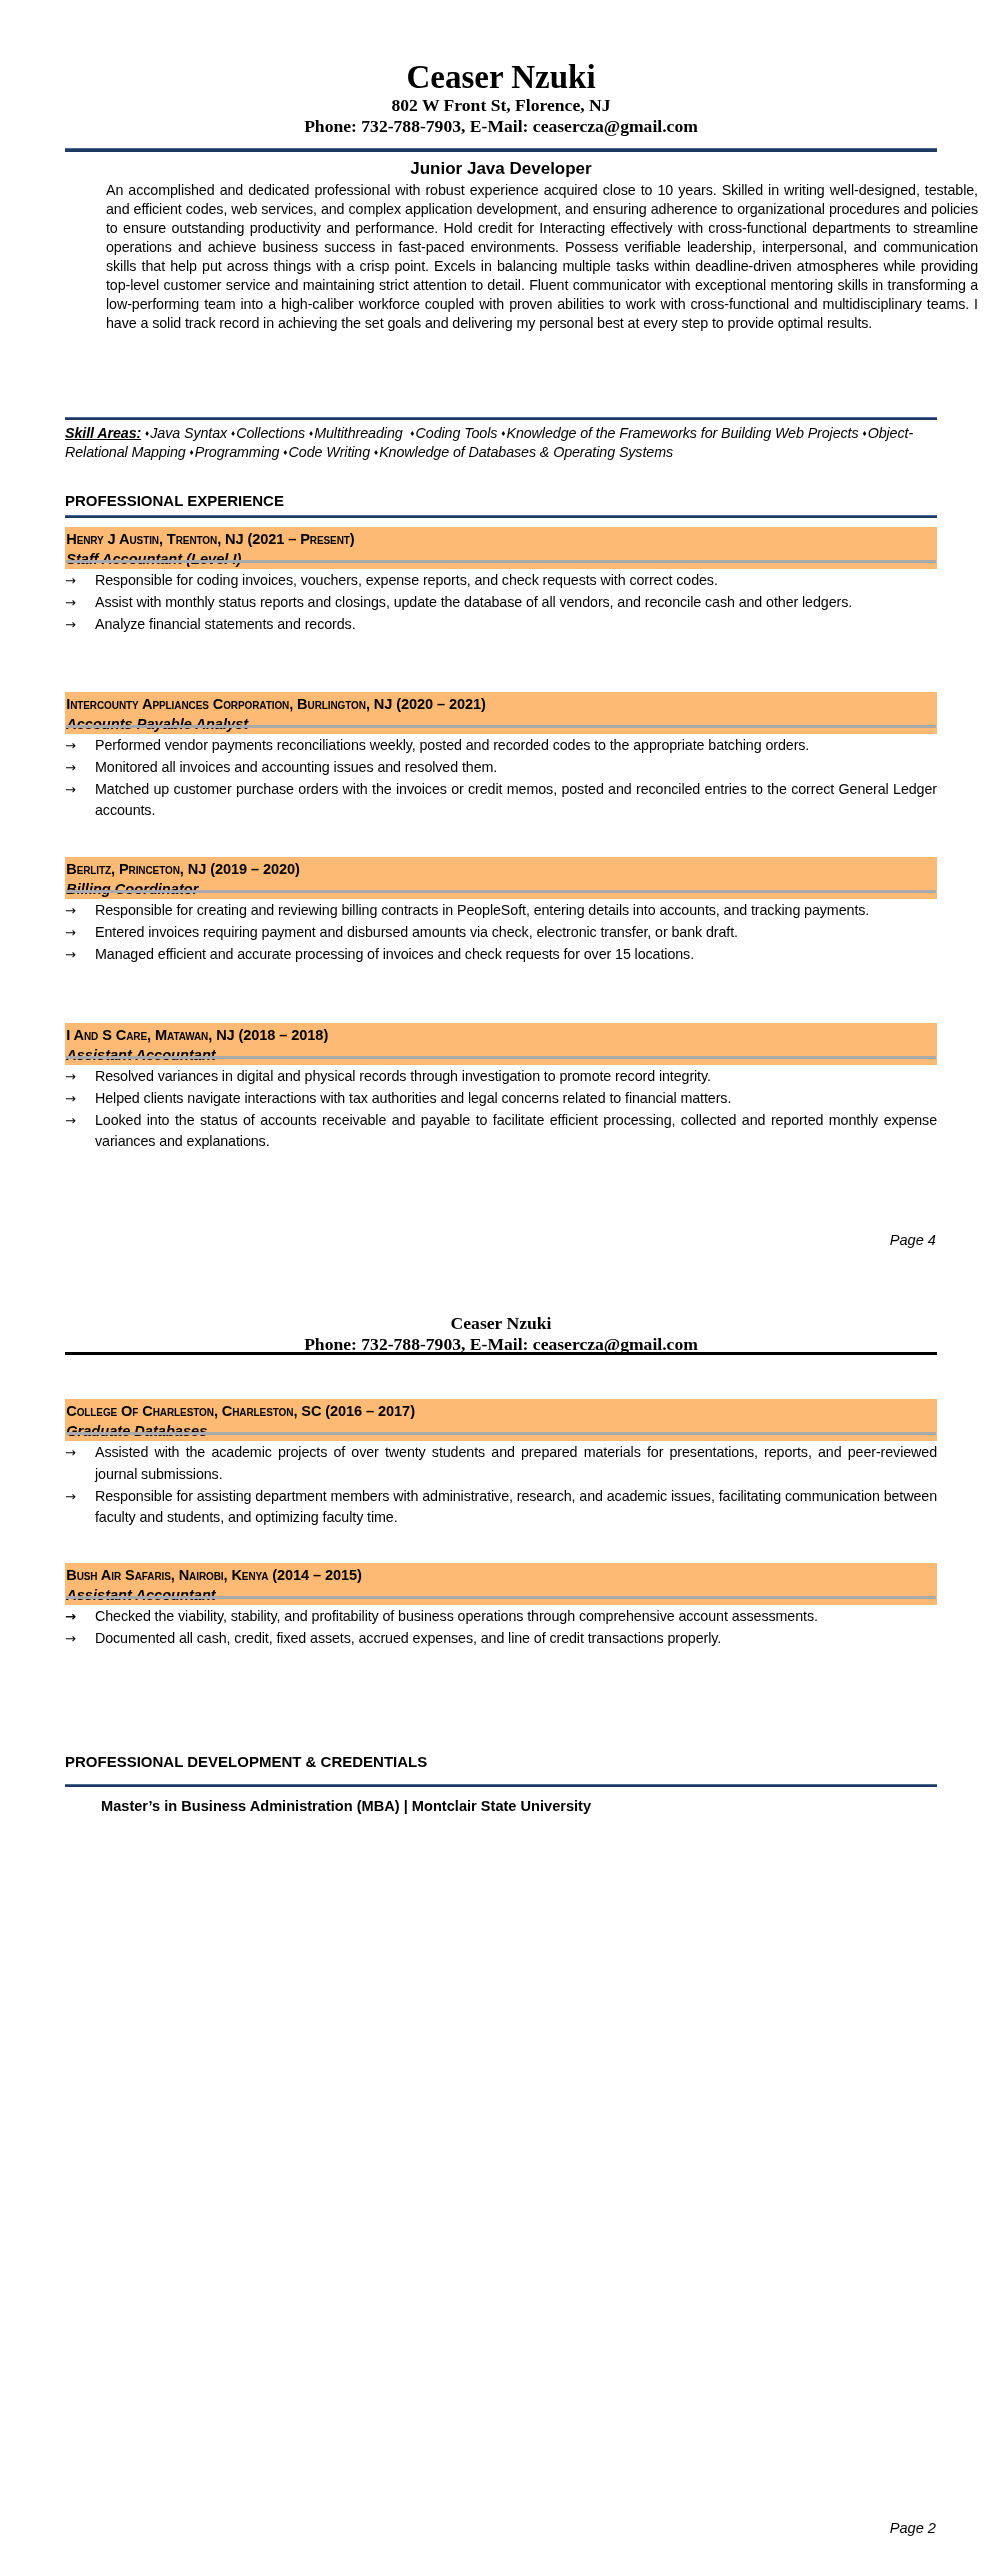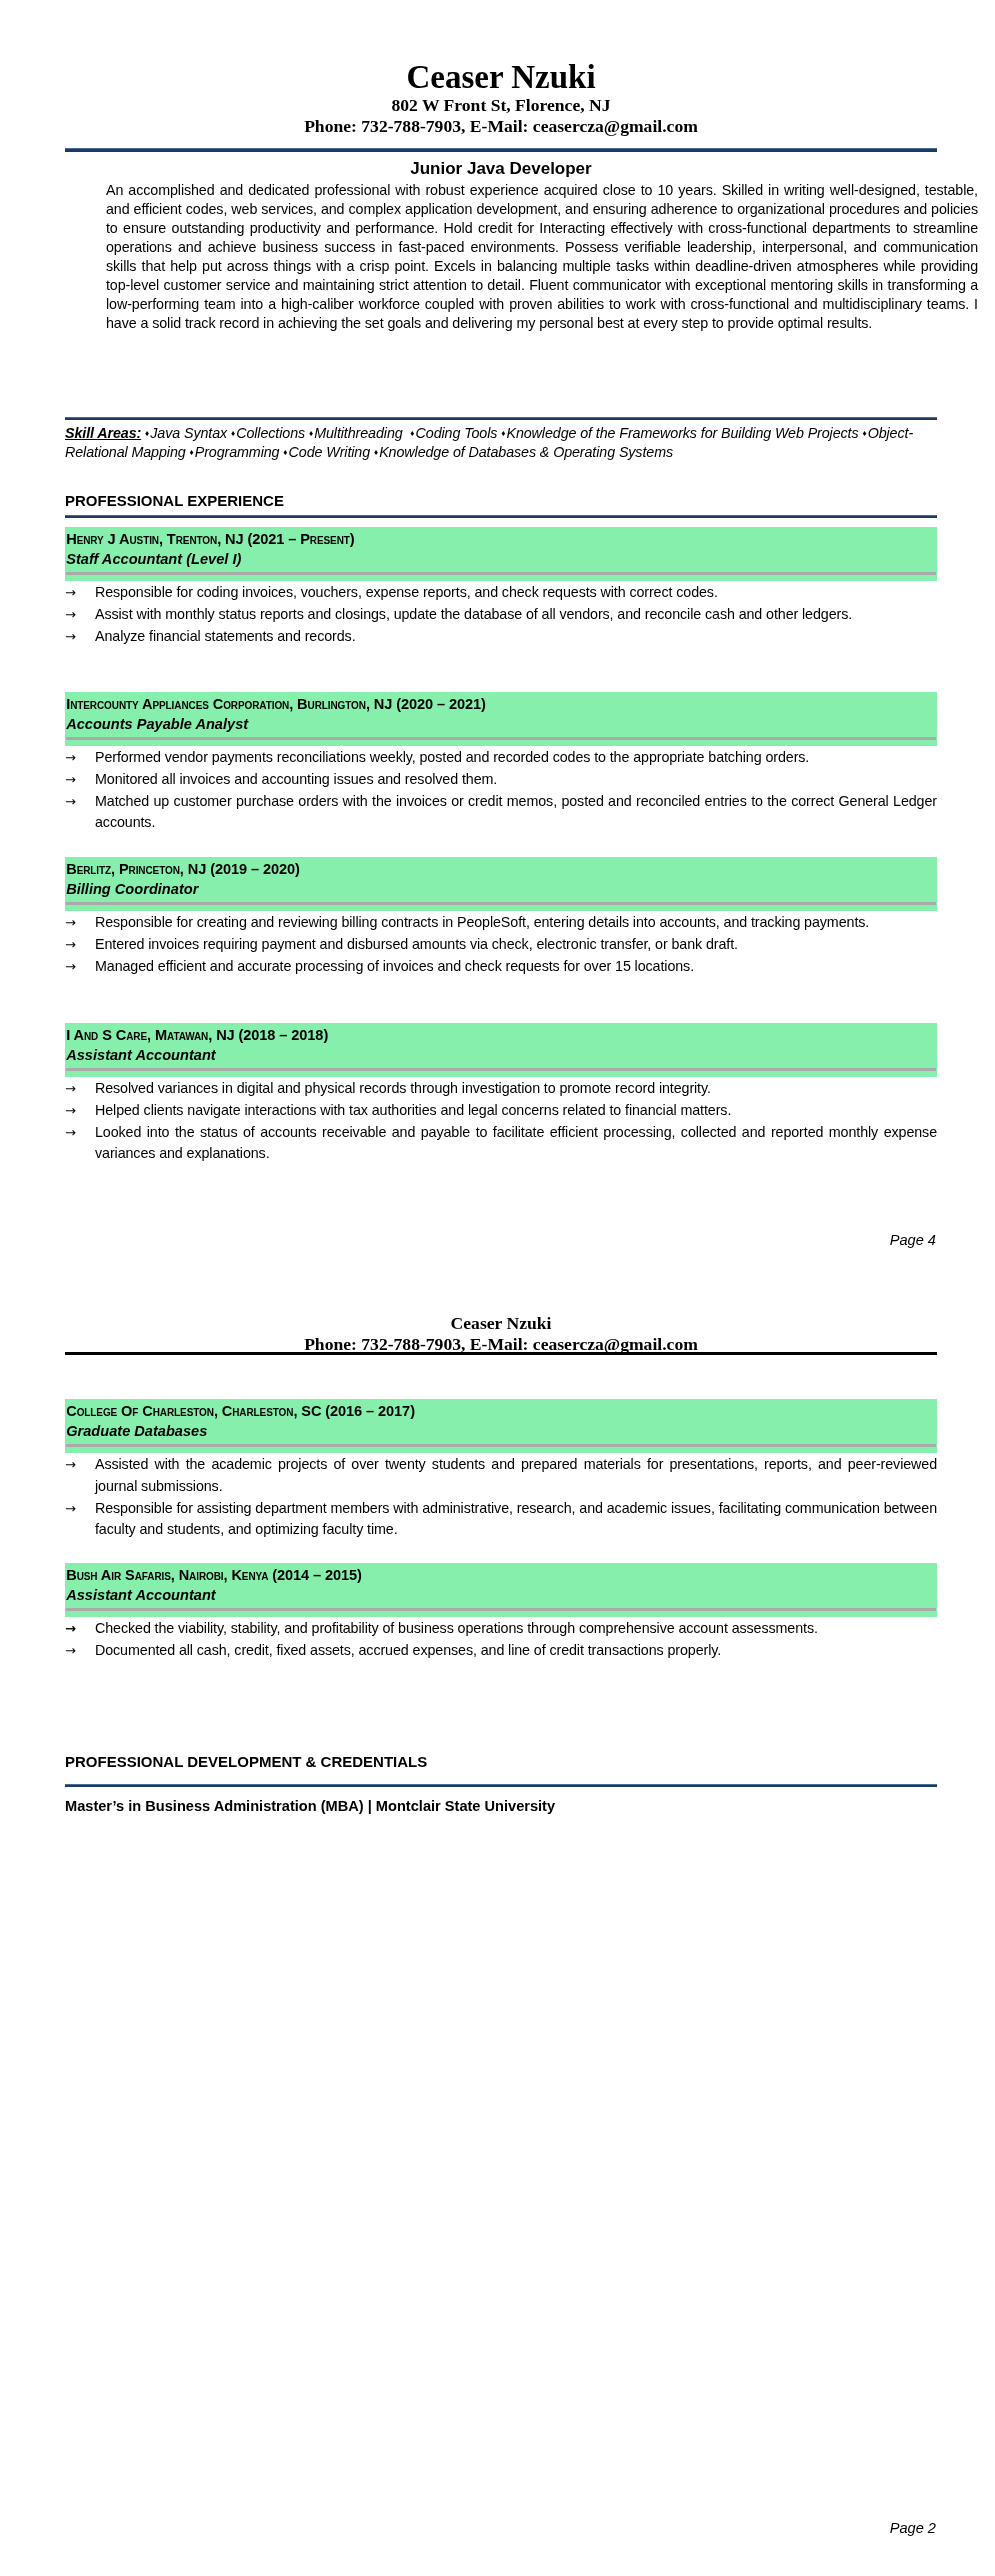--- a/index.html
+++ b/index.html
@@ -95,24 +95,24 @@
     
     .section-heading {
       font-weight: bold;
       font-size: 15px;
       text-align: left;
       line-height: 19px;
     }
 
     
     .job-head {
-      background: #86efac;
+      background: #fdba74;
       padding: 2.3px 1.2px 0 1.2px;
       position: relative;
-      height: 54px;
+      height: 42px;
     }
     .job-head .employer {
       font-weight: bold;
       font-size: 14.6px;
       line-height: 20px;
       font-variant: small-caps;
       letter-spacing: -0.1px;
     }
     .job-head .role {
       font-weight: bold;
@@ -152,20 +152,21 @@
       position: absolute;
       right: 59px;
       font-style: italic;
       font-size: 14.6px;
     }
 
     .credential {
       font-weight: bold;
       font-size: 14.6px;
       line-height: 19px;
+      margin-left: 36px;
     }
   </style>
 </head>
 <body>
 
 <div class="page page-1">
 
   <div class="content" style="top:59px;">
     <div class="hdr-name">Ceaser Nzuki</div>
     <div class="hdr-line">802 W Front St, Florence, NJ</div>

